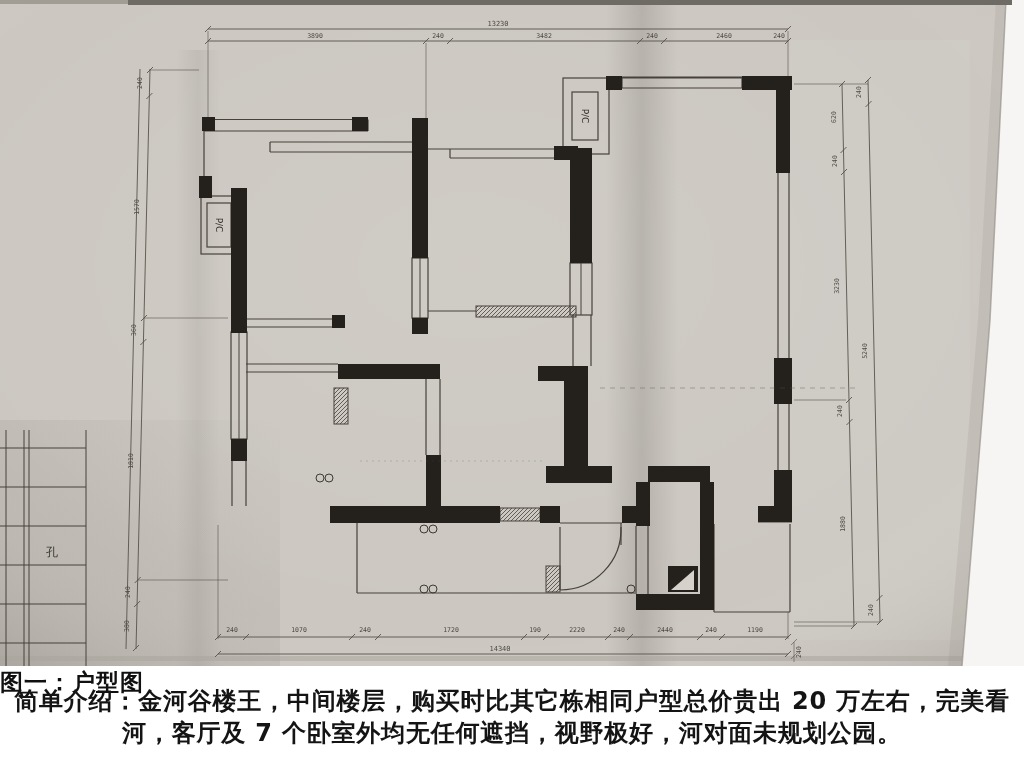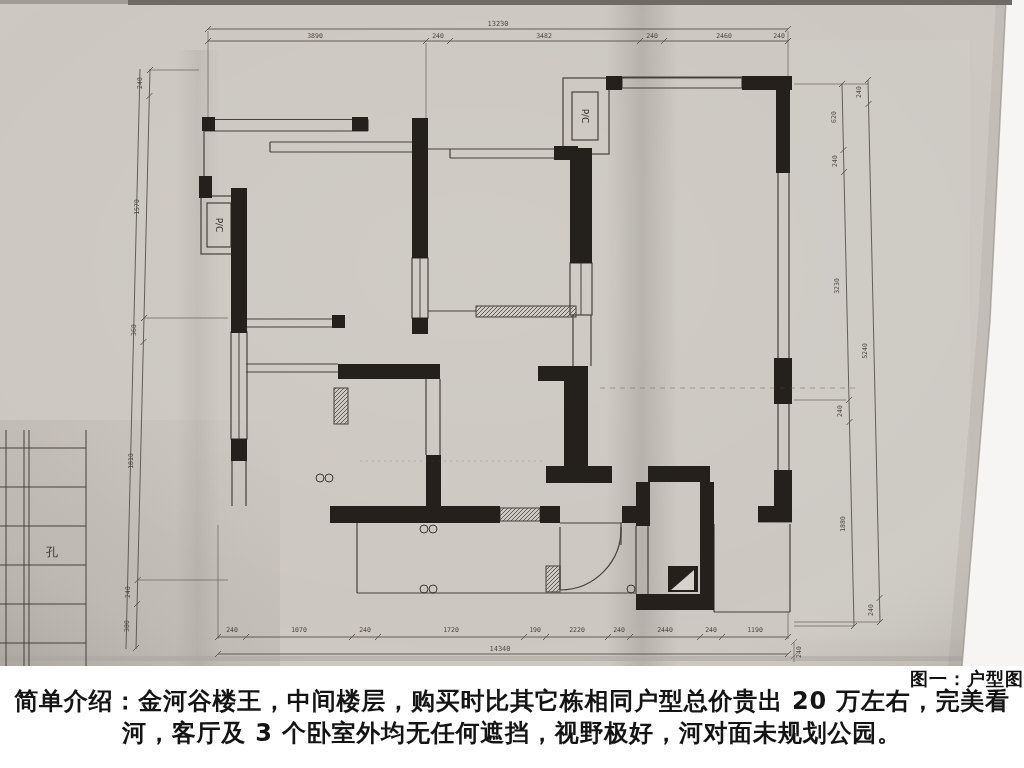--- a/index.html
+++ b/index.html
@@ -1,21 +1,21 @@
 <!DOCTYPE html>
 <html><head>
 <meta charset="utf-8">
 <style>
   html,body{margin:0;padding:0;background:#ffffff;}
   .stage{position:relative;width:1024px;height:768px;background:#fff;overflow:hidden;
          font-family:"DejaVu Sans",sans-serif;}
   .photo{position:absolute;left:0;top:0;width:1024px;height:666px;background:#ccc8c1;}
   .photo svg{display:block;width:1024px;height:666px;}
-  .caption{position:absolute;left:0;top:667px;width:1024px;text-align:right;
-           font-size:18px;font-weight:700;color:#101010;letter-spacing:1px;}
+  .caption{position:absolute;left:0;top:667px;width:1024px;text-align:left;
+           font-size:23px;font-weight:700;color:#101010;letter-spacing:1px;}
   .intro{position:absolute;left:0;top:685px;width:1024px;text-align:center;
          font-size:24px;font-weight:600;color:#141414;letter-spacing:0.8px;line-height:32px;}
   .intro div{white-space:nowrap;}
   
   .thin{stroke:#46423b;stroke-width:1.2;fill:none;}
   .thin2{stroke:#46423b;stroke-width:1;fill:none;}
   .wall{fill:#24211d;stroke:none;}
   .dim{stroke:#57534b;stroke-width:0.9;fill:none;}
   .dimf{stroke:#57534b;stroke-width:0.8;fill:none;opacity:.75;}
   .dtxt{fill:#4c4842;font-size:6.5px;font-family:"DejaVu Sans Mono",monospace;text-anchor:middle;}
@@ -246,16 +246,16 @@
         <rect x="128" y="0" width="884" height="5" fill="#6e6b65"></rect>
         <rect x="0" y="0" width="128" height="4" fill="#96928a" opacity="0.8"></rect>
       </g>
     </svg>
   </div>
 
   <div class="caption">图一：户型图</div>
 
   <div class="intro">
     <div>简单介绍：金河谷楼王，中间楼层，购买时比其它栋相同户型总价贵出 20 万左右，完美看</div>
-    <div>河，客厅及 3 个卧室外均无任何遮挡，视野极好，河对面未规划公园。</div>
+    <div>河，客厅及 7 个卧室外均无任何遮挡，视野极好，河对面未规划公园。</div>
   </div>
 
 </div>
 
 </body></html>

